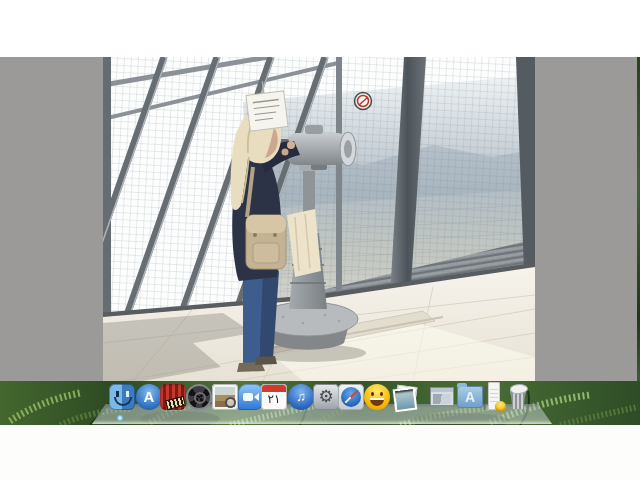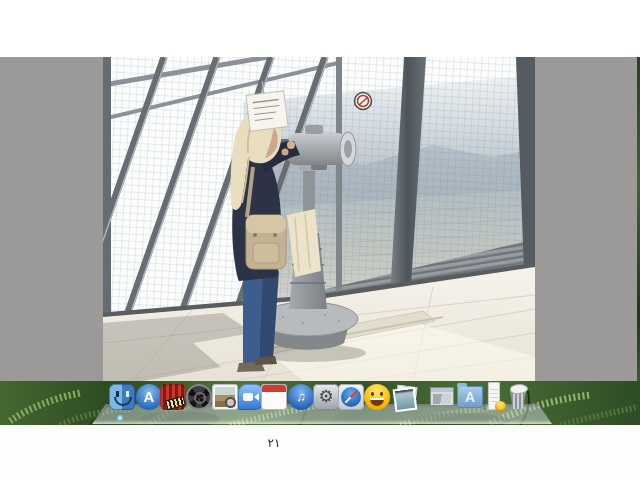--- a/index.html
+++ b/index.html
@@ -61,21 +61,21 @@
 
   .ic-ichat{left:238px;border-radius:9px 9px 9px 2px;
      background:linear-gradient(#92c6f5,#2d77d5);box-shadow:inset 0 0 0 1px rgba(20,60,120,.4);}
   .ic-ichat::before{left:5px;top:9px;width:10px;height:8px;border-radius:2px;background:#f4f9ff;}
   .ic-ichat::after{left:16px;top:9px;border-top:4px solid transparent;border-bottom:4px solid transparent;
      border-right:5px solid #f4f9ff;}
 
   .ic-ical{left:261px;border-radius:4px;background:#fbfbfa;box-shadow:inset 0 0 0 1px #b5b3b0;}
   .ic-ical::before{left:1px;top:1px;width:24px;height:7px;border-radius:3px 3px 0 0;background:#d23a30;}
   .ical-date{position:absolute;left:0;top:8px;width:100%;text-align:center;
-     font-size:12px;color:#2c2c2c;margin-top:44px;}
+     font-size:12px;color:#2c2c2c;}
 
   .ic-itunes{left:288px;border-radius:50%;
      background:radial-gradient(circle at 50% 30%,#7db5ec,#2963be 72%,#1a4a96);
      color:#fff;font-size:13px;text-align:center;line-height:25px;}
 
   .ic-sysprefs{left:313px;border-radius:5px;
      background:linear-gradient(#e9ebed,#9ba1a7);box-shadow:inset 0 0 0 1px #83898f;
      color:#44484e;font-size:17px;text-align:center;line-height:25px;}
 
   .ic-safari{left:338px;border-radius:5px;background:linear-gradient(#f3f5f7,#c3c9cf);

